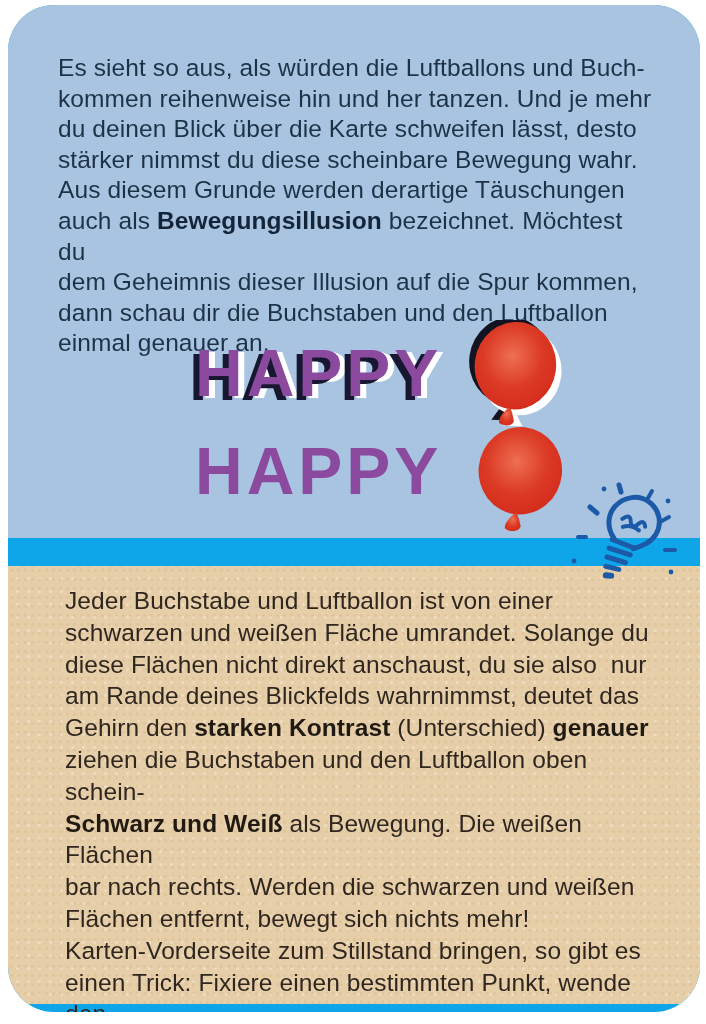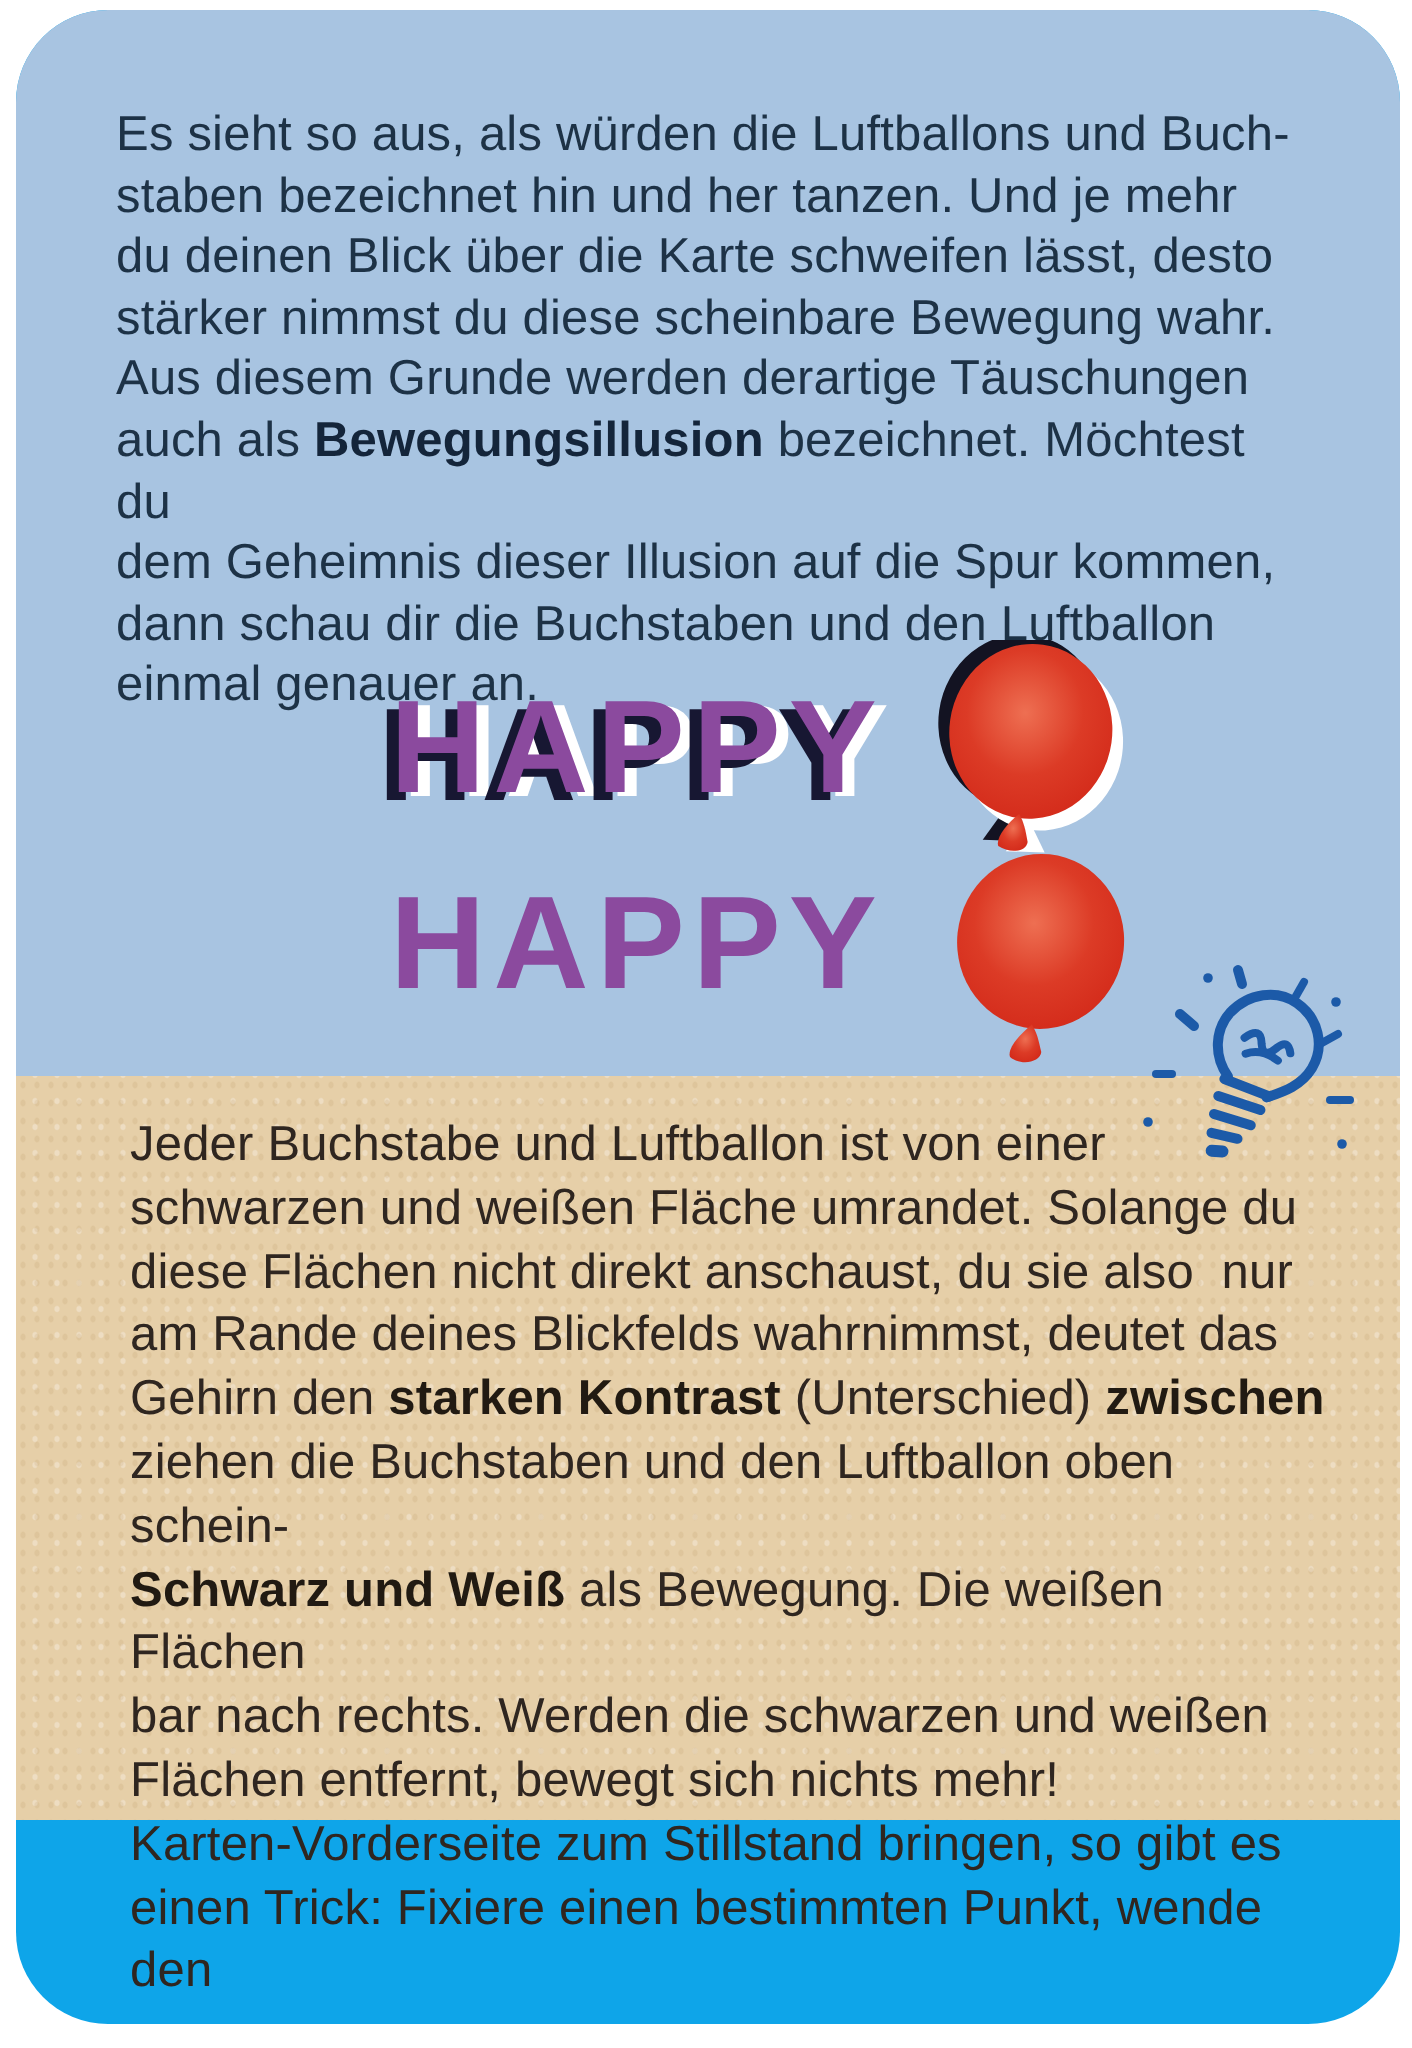--- a/index.html
+++ b/index.html
@@ -10,21 +10,21 @@
     position: absolute; left: 8px; top: 5px; width: 692px; height: 1007px;
     border-radius: 46px; overflow: hidden; background: #0ea5e9;
   }
 
   .top-section {
     position: absolute; left: 0; top: 0; width: 100%; height: 533px;
     background: #a8c4e1;
   }
 
   .bottom-section {
-    position: absolute; left: 0; top: 533px; width: 100%; height: 372px;
+    position: absolute; left: 0; top: 561px; width: 100%; height: 438px;
     background-color: #e6cfa8;
     background-image:
       radial-gradient(rgba(163,122,63,0.12) 1px, transparent 1.6px),
       radial-gradient(rgba(255,255,255,0.30) 1px, transparent 1.6px);
     background-size: 7px 9px, 11px 13px;
     background-position: 0 0, 4px 6px;
   }
 
   .para .line { white-space: pre-wrap; }
   .para .bold { font-weight: 700; margin-top: 16px; }
@@ -70,21 +70,21 @@
       <stop offset="100%" stop-color="#d32a1a"></stop>
     </radialGradient>
   </defs>
 </svg>
 
 <div class="card">
 
   <div class="top-section">
     <div class="para front-para">
         <div class="line"><span>Es sieht so aus, als würden die Luftballons und Buch-</span></div>
-        <div class="line"><span>staben bezeichnet hin und her tanzen. Und je mehr</span></div>
+        <div class="line"><span>kommen reihenweise hin und her tanzen. Und je mehr</span></div>
         <div class="line"><span>du deinen Blick über die Karte schweifen lässt, desto</span></div>
         <div class="line"><span>stärker nimmst du diese scheinbare Bewegung wahr.</span></div>
         <div class="line"><span>Aus diesem Grunde werden derartige Täuschungen</span></div>
         <div class="line"><span>auch als </span><span class="bold">Bewegungsillusion</span><span> bezeichnet. Möchtest du</span></div>
         <div class="line"><span>dem Geheimnis dieser Illusion auf die Spur kommen,</span></div>
         <div class="line"><span>dann schau dir die Buchstaben und den Luftballon</span></div>
         <div class="line"><span>einmal genauer an.</span></div>
       </div>
 
     <div class="happy-word outlined" id="happy-top">HAPPY</div>
@@ -112,21 +112,21 @@
       </g>
     </svg>
   </div>
 
   <div class="bottom-section">
     <div class="para back-para">
         <div class="line"><span>Jeder Buchstabe und Luftballon ist von einer</span></div>
         <div class="line"><span>schwarzen und weißen Fläche umrandet. Solange du</span></div>
         <div class="line"><span>diese Flächen nicht direkt anschaust, du sie also  nur</span></div>
         <div class="line"><span>am Rande deines Blickfelds wahrnimmst, deutet das</span></div>
-        <div class="line"><span>Gehirn den </span><span class="bold">starken Kontrast</span><span> (Unterschied) </span><span class="bold">zwischen</span></div>
+        <div class="line"><span>Gehirn den </span><span class="bold">starken Kontrast</span><span> (Unterschied) </span><span class="bold">genauer</span></div>
         <div class="line"><span>ziehen die Buchstaben und den Luftballon oben schein-</span></div>
         <div class="line"><span class="bold">Schwarz und Weiß</span><span> als Bewegung. Die weißen Flächen</span></div>
         <div class="line"><span>bar nach rechts. Werden die schwarzen und weißen</span></div>
         <div class="line"><span>Flächen entfernt, bewegt sich nichts mehr!</span></div>
         <div class="line"><span>Karten-Vorderseite zum Stillstand bringen, so gibt es</span></div>
         <div class="line"><span>einen Trick: Fixiere einen bestimmten Punkt, wende den</span></div>
       </div>
   </div>
 
   <svg class="lightbulb" viewBox="0 0 118 148">

